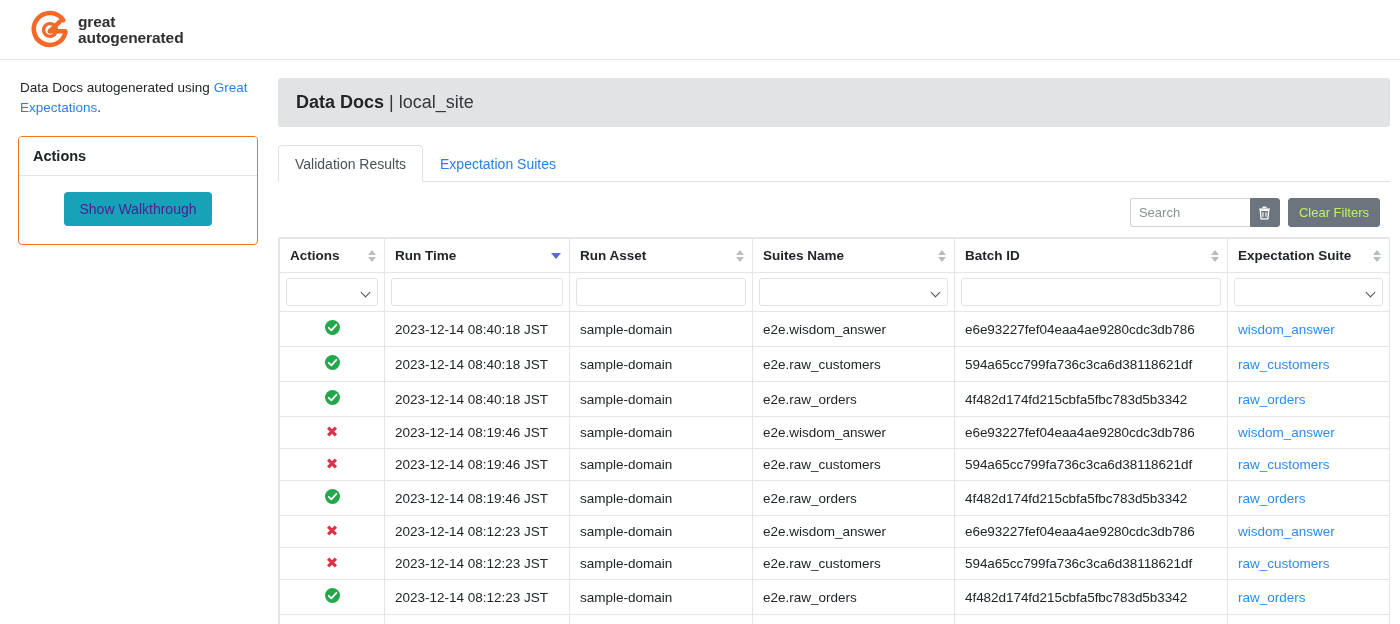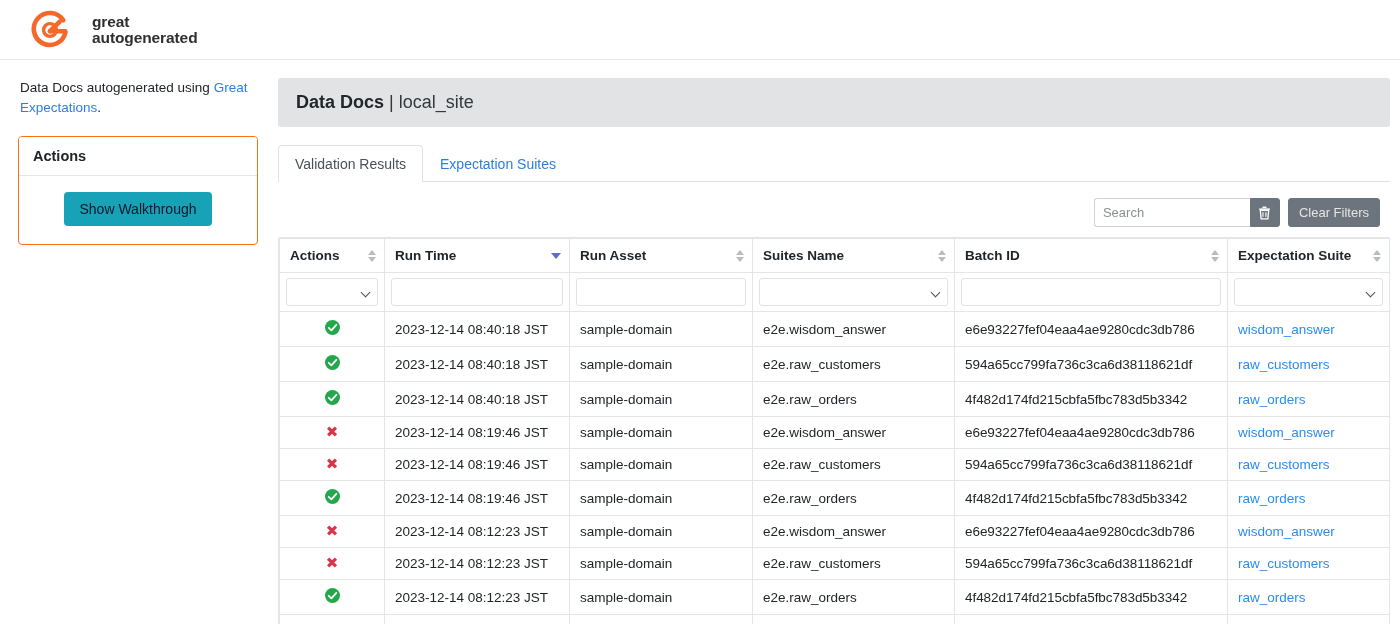--- a/index.html
+++ b/index.html
@@ -14,21 +14,21 @@
 
   
   .topbar {
     height: 60px;
     border-bottom: 1px solid #e6e6e6;
     display: flex;
     align-items: center;
     padding-left: 30px;
     background: #fff;
   }
-  .logo-wrap { display: flex; align-items: center; gap: 22px; }
+  .logo-wrap { display: flex; align-items: center; gap: 8px; }
   .logo-mark { width: 40px; height: 40px; display: block; }
   .logo-text {
     font-size: 15.5px;
     line-height: 16px;
     font-weight: bold;
     color: #2f2f2f;
     letter-spacing: -0.1px;
   }
   .logo-text span { display: block; }
 
@@ -59,21 +59,21 @@
     font-weight: bold;
     font-size: 14.5px;
     border-bottom: 1px solid #e4e4e4;
     background: #fff;
     color: #212529;
   }
   .card-body { padding: 16px 14px 18px; text-align: center; }
   .btn-walkthrough {
     display: inline-block;
     background: #17a2b8;
-    color: #0f172a;
+    color: #4c1d95;
     border: none;
     border-radius: 4px;
     padding: 9px 16px;
     font-size: 14px;
     cursor: pointer;
     font-family: inherit;
   }
 
   
   .main { flex: 1 1 auto; min-width: 0; padding-left: 8px; }
@@ -112,21 +112,21 @@
   
   .toolbar {
     display: flex;
     justify-content: flex-end;
     align-items: center;
     padding: 16px 10px 10px 0;
     gap: 0;
   }
   .search-group { display: flex; align-items: stretch; }
   .search-input {
-    width: 156px;
+    width: 120px;
     height: 29px;
     border: 1px solid #ced4da;
     border-right: none;
     border-radius: 3px 0 0 3px;
     padding: 0 8px;
     font-size: 13px;
     font-family: inherit;
     color: #495057;
     outline: none;
   }
@@ -137,21 +137,21 @@
     border: 1px solid #6c757d;
     border-radius: 0 3px 3px 0;
     display: flex; align-items: center; justify-content: center;
     cursor: pointer;
     padding: 0;
   }
   .btn-clear {
     margin-left: 8px;
     height: 29px;
     background: #6c757d;
-    color: #e5e5e5;
+    color: #bef264;
     border: 1px solid #6c757d;
     border-radius: 3px;
     font-size: 13px;
     padding: 0 10px;
     cursor: pointer;
     font-family: inherit;
     white-space: nowrap;
   }
 
   

